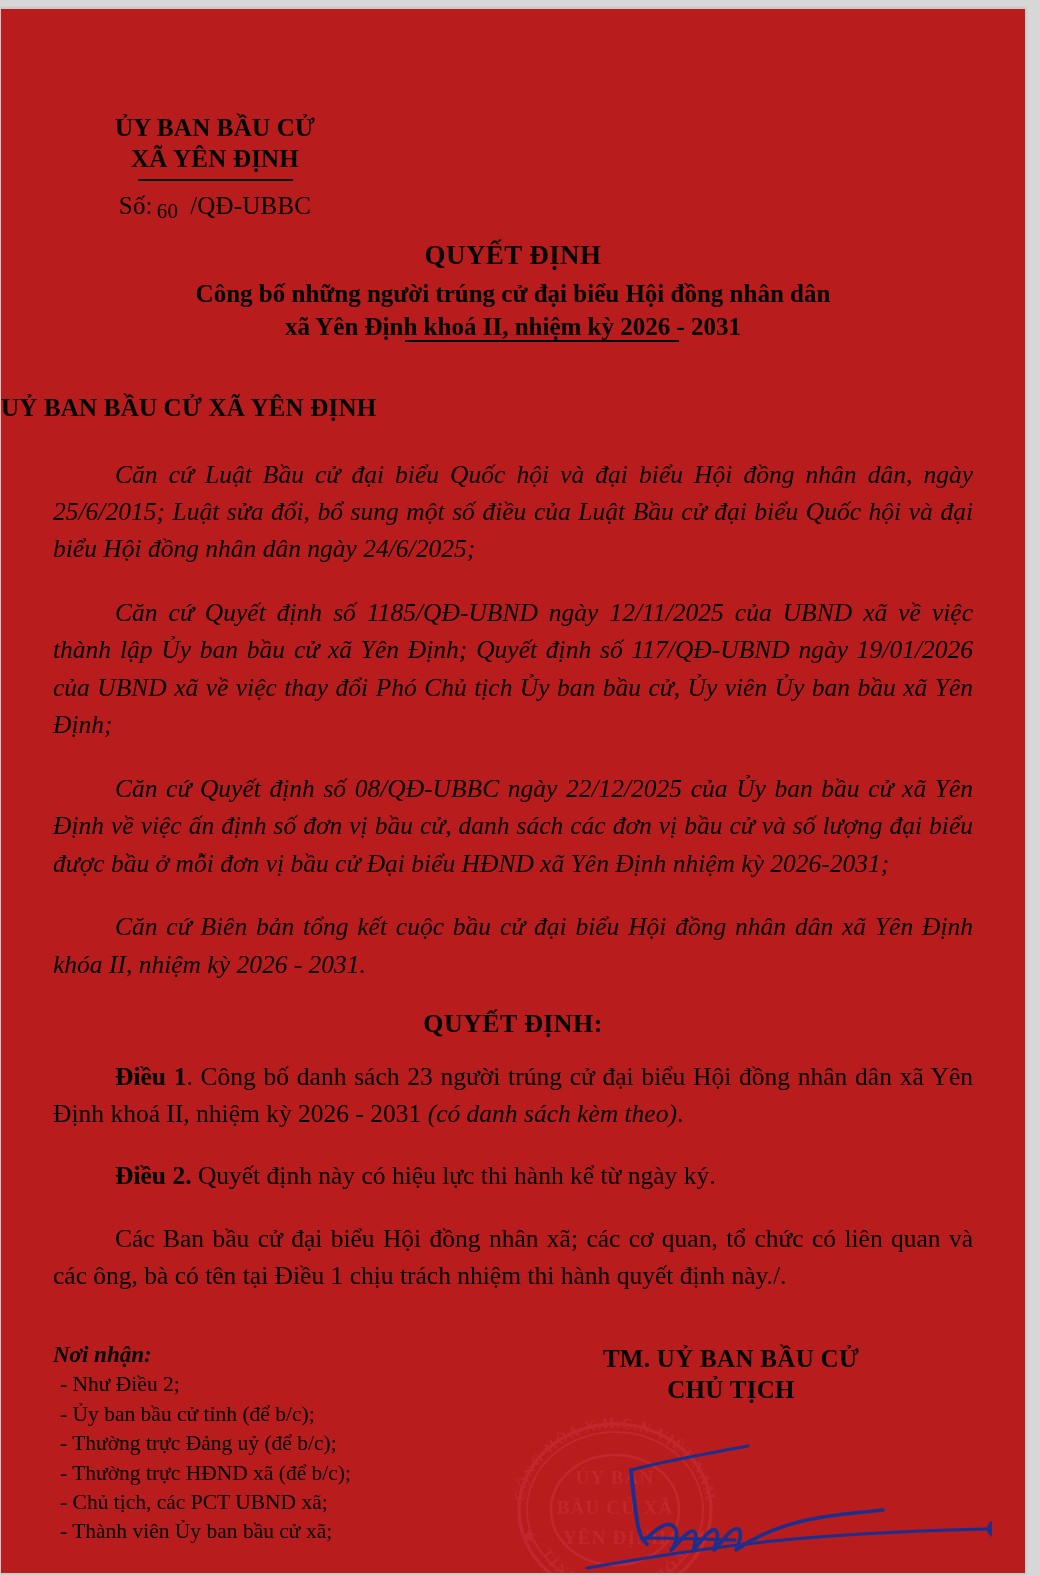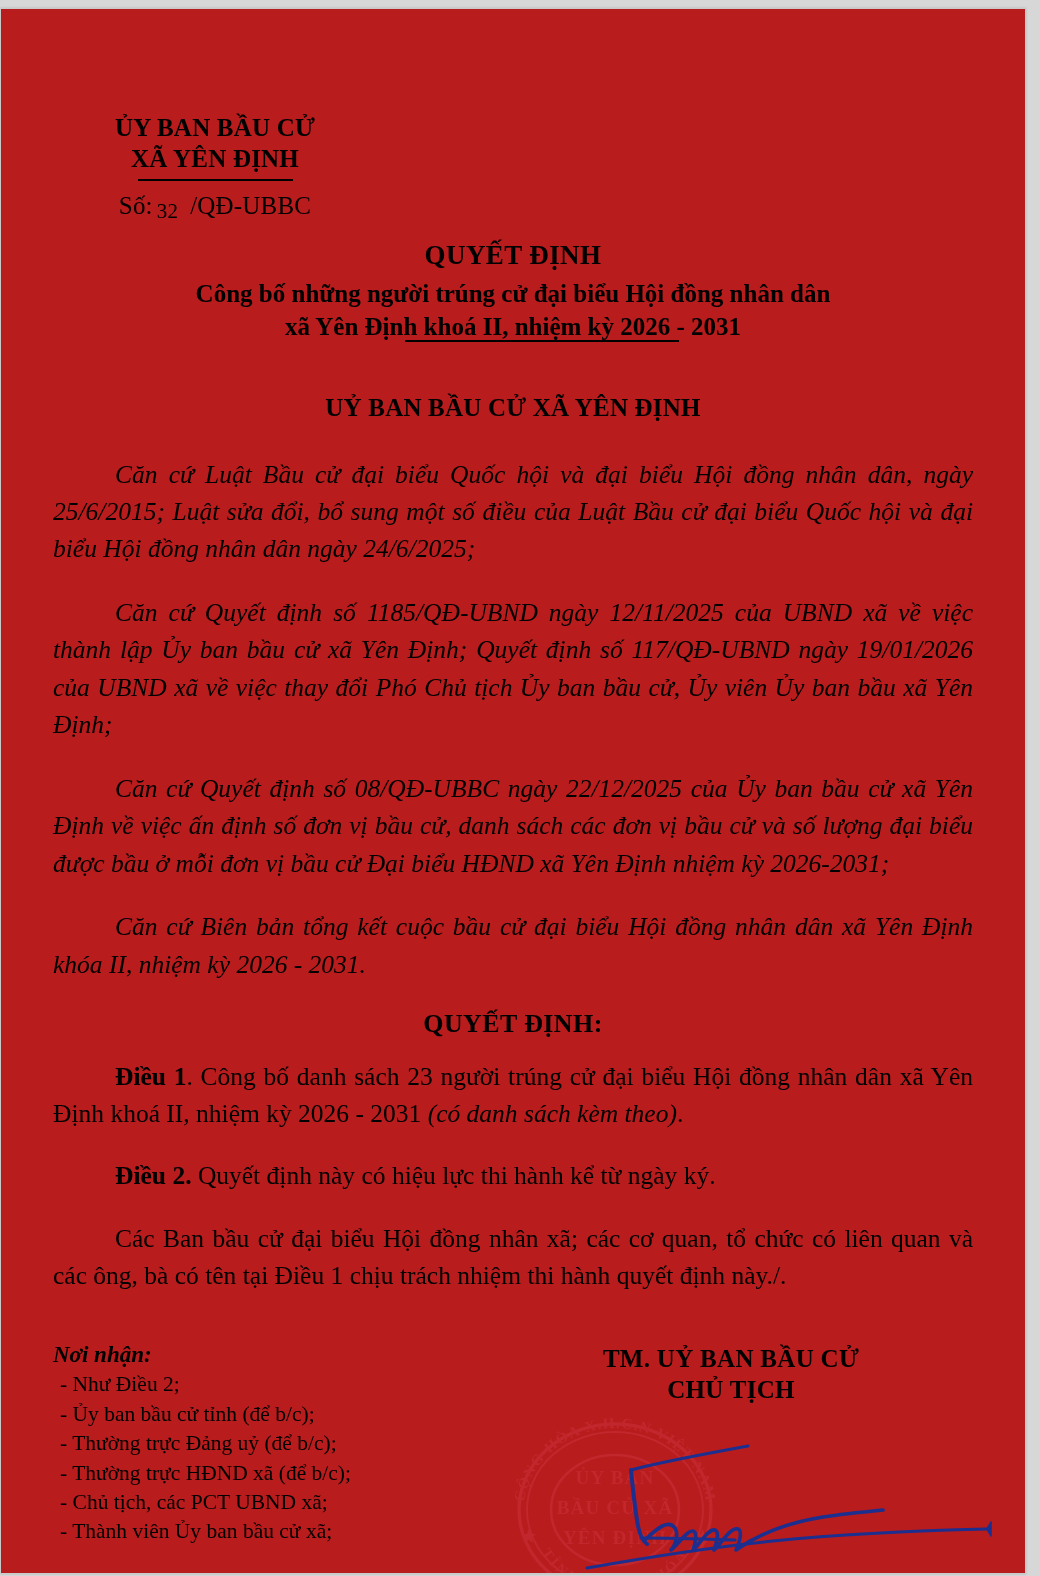--- a/index.html
+++ b/index.html
@@ -129,21 +129,21 @@
   .subject-underline {
     position: absolute;
     left: 120px;
     right: 62px;
     bottom: 2px;
     height: 2px;
     background: #000;
   }
 
   .committee {
-    text-align: center;
+    text-align: left;
     font-weight: bold;
     font-size: 25px;
     margin-top: 50px;
     letter-spacing: .2px;
   }
 
   
   .body {
     padding: 0 52px 0 52px;
   }
@@ -244,21 +244,21 @@
 
 <div id="page">
 <div class="inner">
 
   <div class="header">
     <div class="hdr-left">
       <div class="org-name">ỦY BAN BẦU CỬ</div>
       <div class="org-name">XÃ YÊN ĐỊNH</div>
       <div class="rule-short"></div>
       <div class="so-line">
-        <span>Số:</span><span class="so-num">32</span><span class="so-suffix">/QĐ-UBBC</span>
+        <span>Số:</span><span class="so-num">60</span><span class="so-suffix">/QĐ-UBBC</span>
       </div>
     </div>
   </div>
 
   <div class="title-block">
     <div class="doc-kind">QUYẾT ĐỊNH</div>
     <div class="doc-subject">
       <div>Công bố những người trúng cử đại biểu Hội đồng nhân dân</div>
       <div class="subject-l2">
         <span>xã Yên Định khoá II, nhiệm kỳ 2026 - 2031</span>

